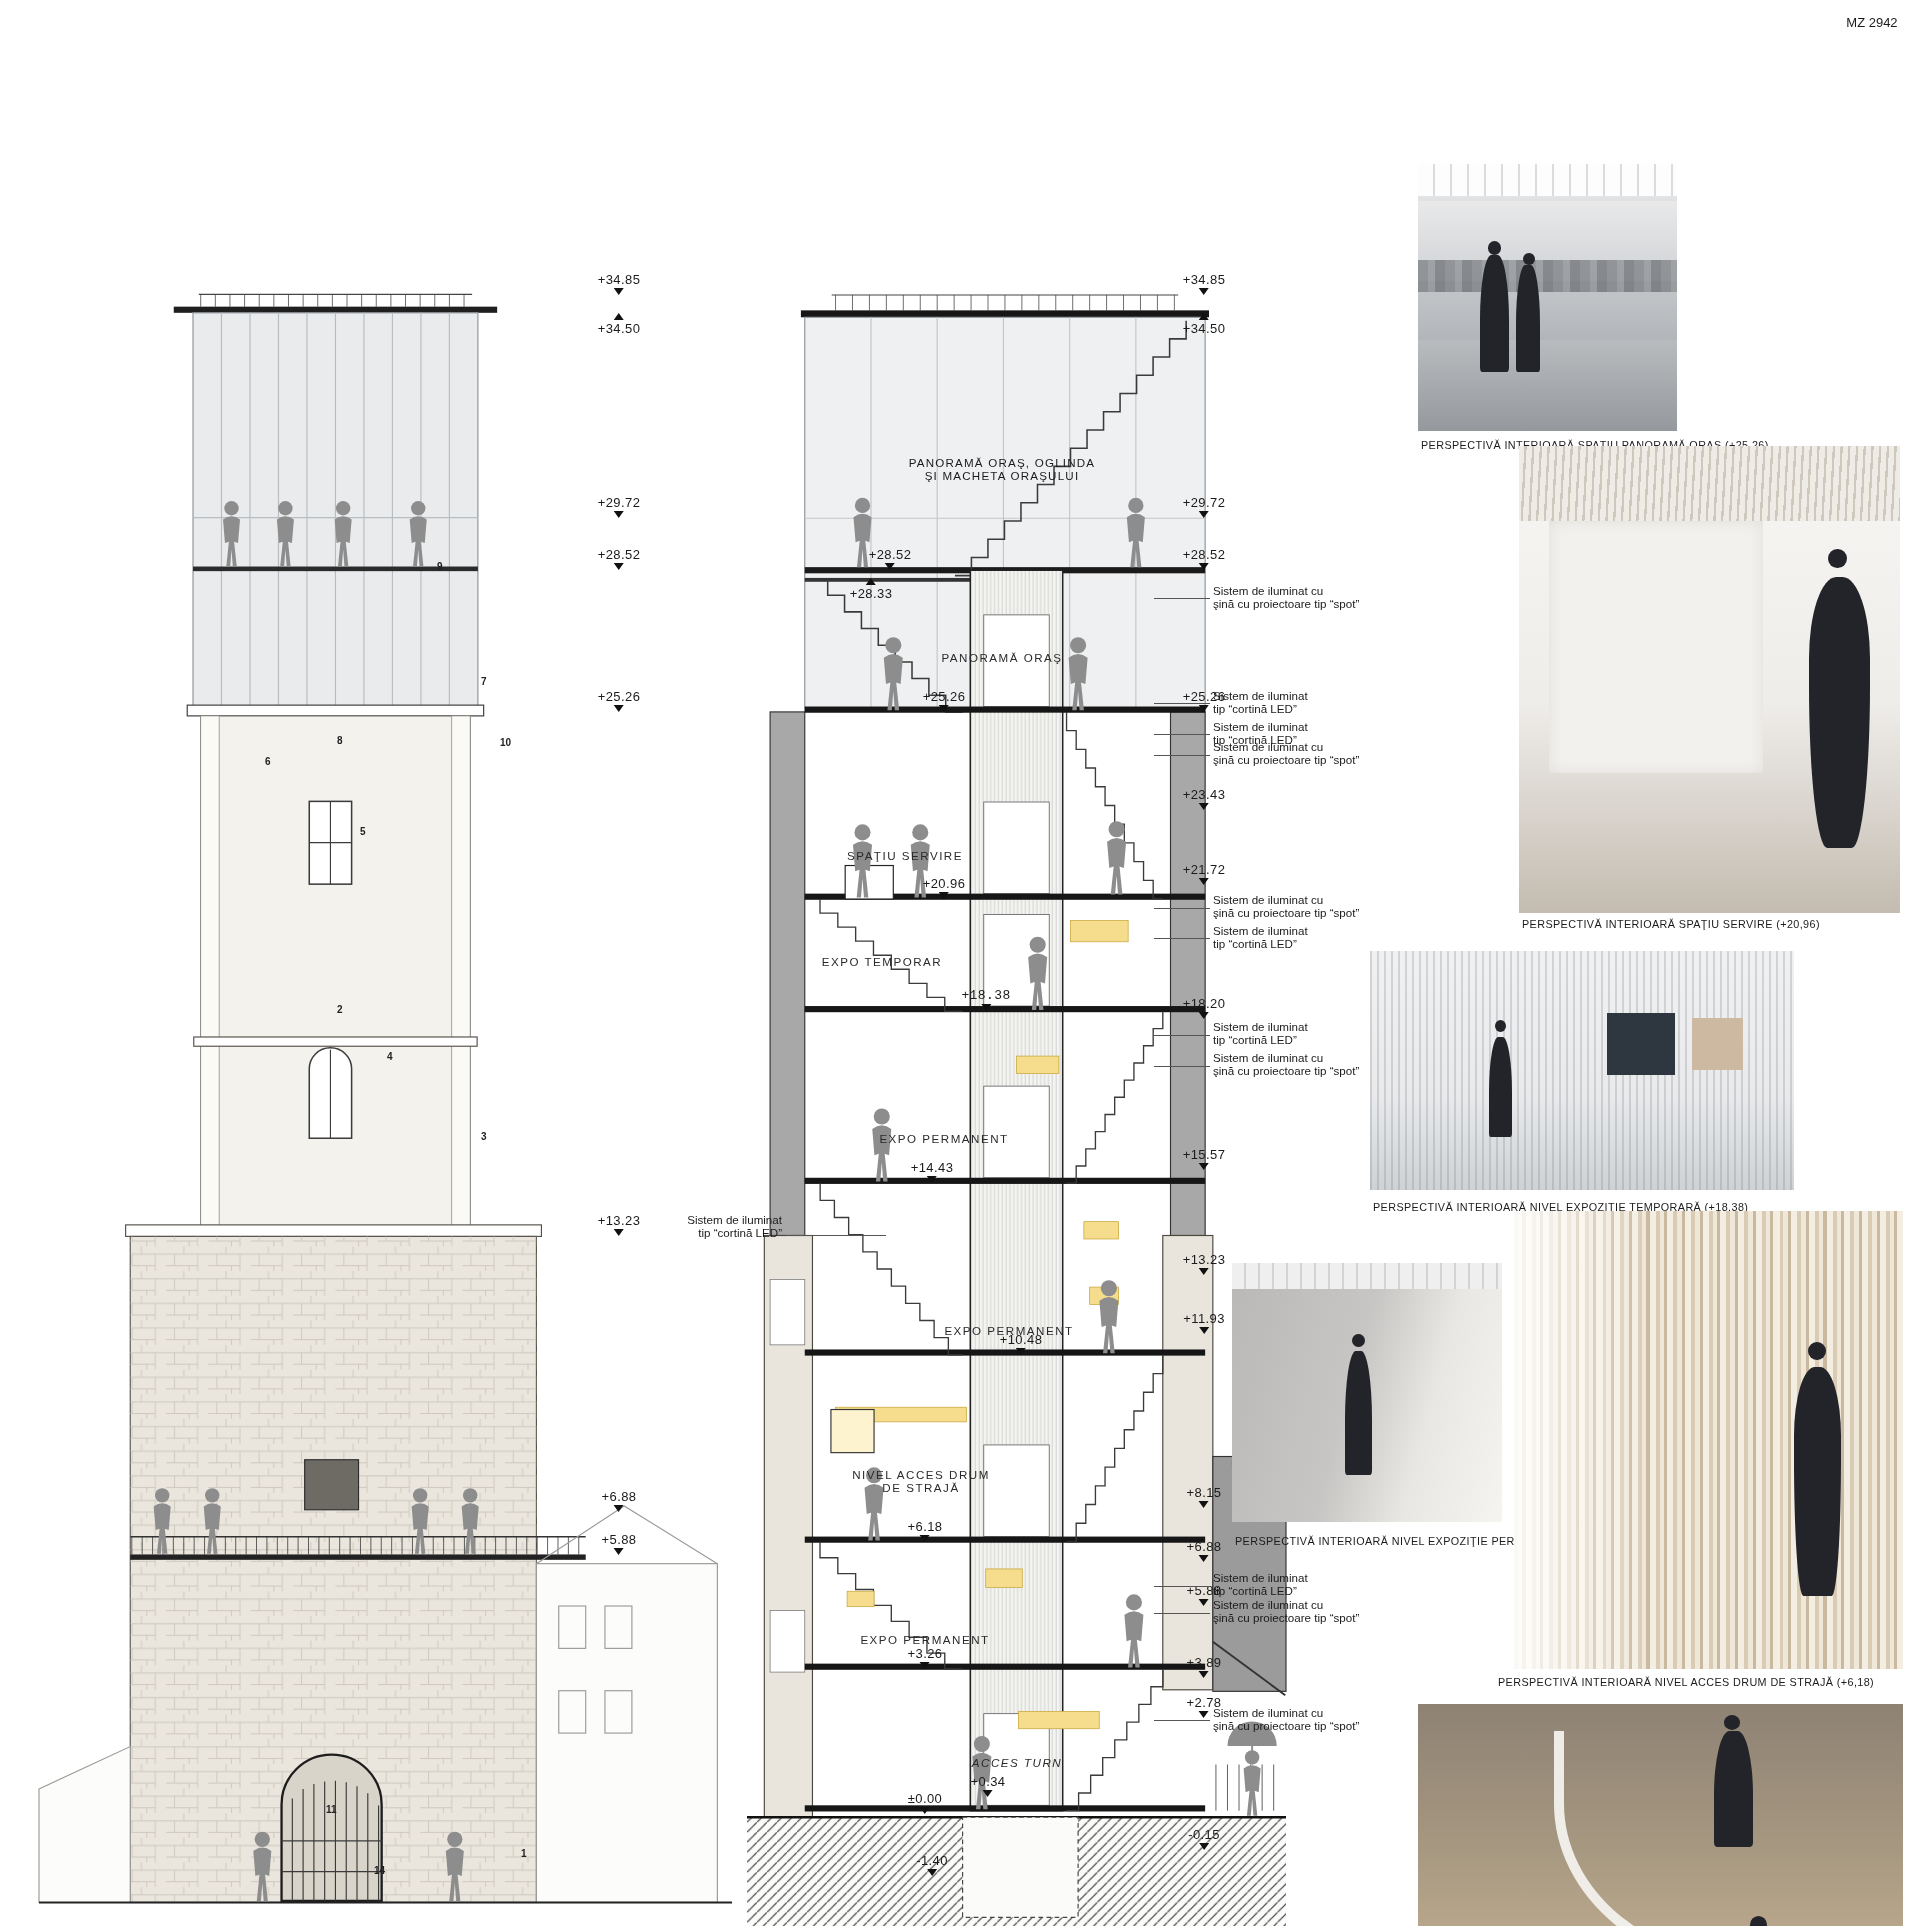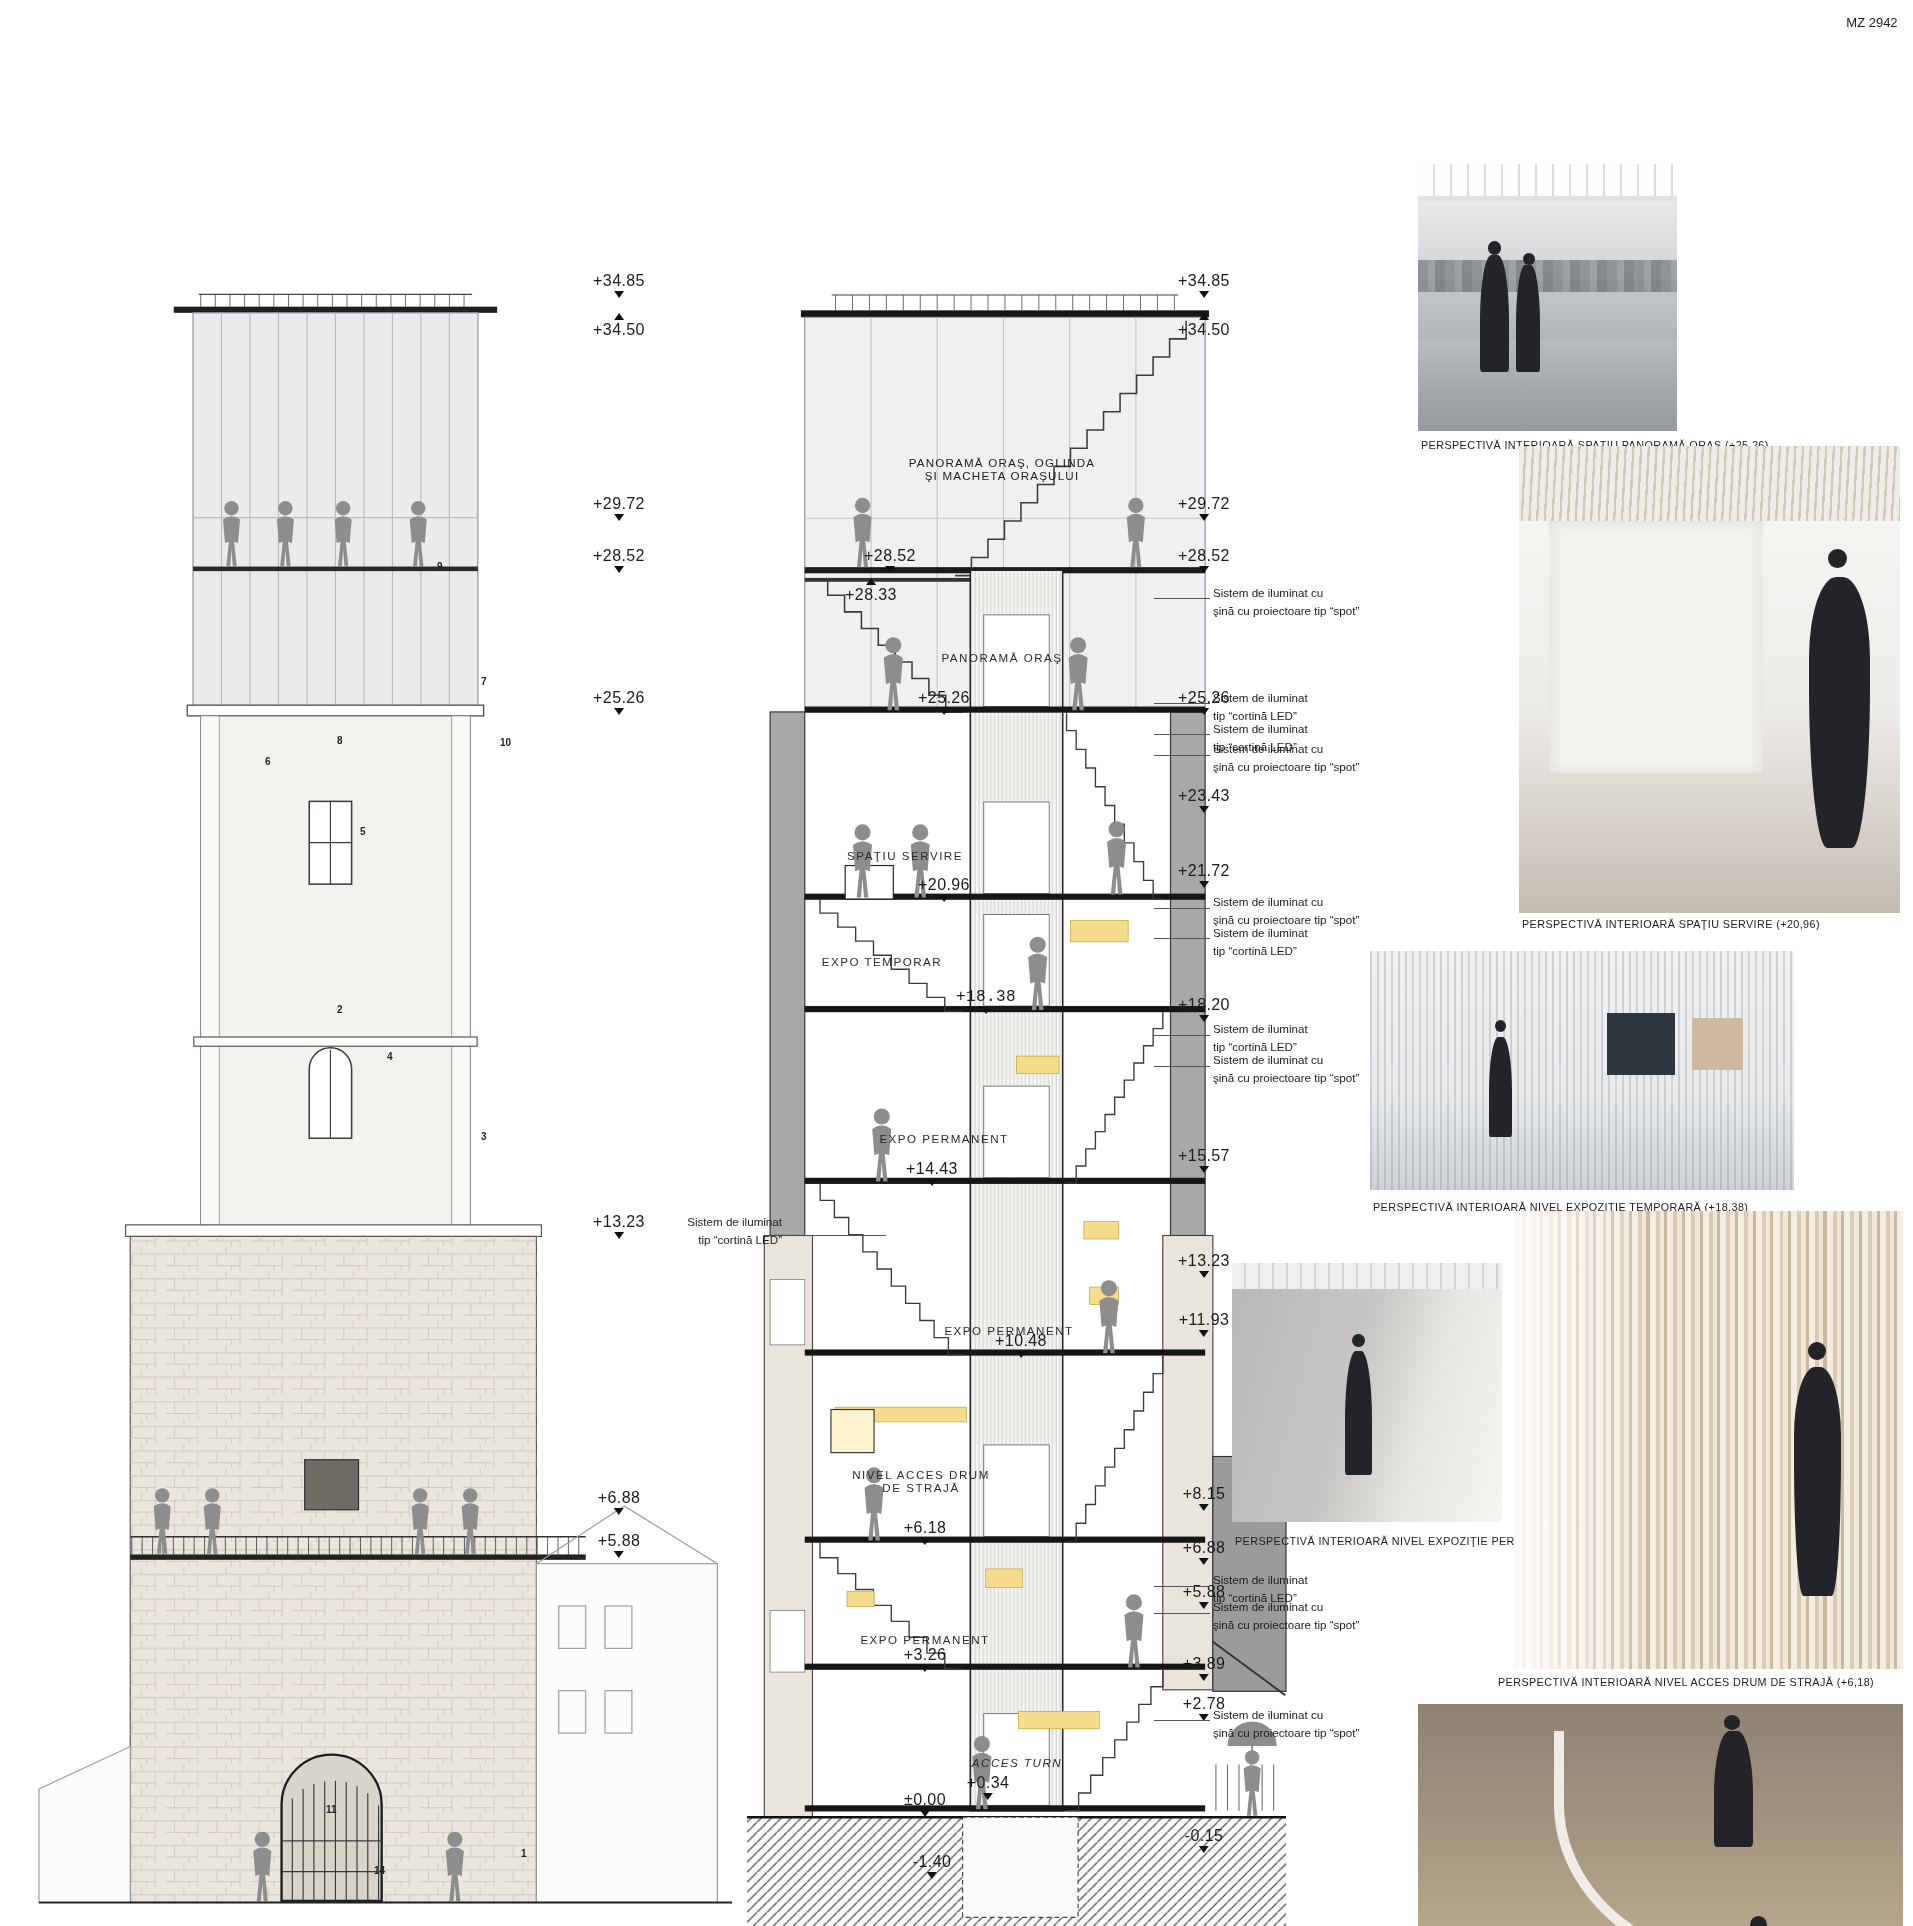--- a/index.html
+++ b/index.html
@@ -3,25 +3,25 @@
 <meta charset="utf-8">
 <style>
   html,body{margin:0;padding:0;background:#ffffff;}
   #board{position:relative;width:1913px;height:2705px;background:#ffffff;overflow:hidden;
          font-family:"Liberation Sans",sans-serif;color:#1b1b1b;}
   .abs{position:absolute;}
   .pre{white-space:pre-line;}
   .title{font-size:17.7px;font-weight:bold;letter-spacing:0.8px;}
   .subtitle{font-size:14.3px;margin-top:3.9px;}
   .code{font-size:13px;}
-  .lvl{position:absolute;transform:translateX(-50%);text-align:center;font-size:16px;letter-spacing:0.4px;}
+  .lvl{position:absolute;transform:translateX(-50%);text-align:center;font-size:13px;letter-spacing:0.4px;}
   .lvl .tri{display:block;margin:0.8px auto 0;width:0;height:0;border:5px solid transparent;border-top:7px solid #111;}
   .lvl.up .tri{border-top:5px solid transparent;border-bottom:7px solid #111;margin:0 auto 0.8px;}
   .room{position:absolute;transform:translateX(-50%);font-size:11.6px;letter-spacing:1.5px;text-align:center;color:#2a2a2a;}
-  .callout{position:absolute;font-size:11.6px;line-height:18px;}
+  .callout{position:absolute;font-size:11.6px;line-height:13px;}
   .lead{position:absolute;height:0.8px;background:#555;}
   .tag{position:absolute;font-size:10px;font-weight:bold;color:#222;}
   .caption{position:absolute;font-size:10.8px;letter-spacing:0.4px;}
   .render{position:absolute;overflow:hidden;background:#ddd;}
   .render .fig{position:absolute;background:#23232a;border-radius:40% 40% 8% 8%/55% 55% 4% 4%;}
   .render .head{position:absolute;background:#23232a;border-radius:50%;}
   
   .r1{background:linear-gradient(180deg,#f4f4f4 0,#ededee 6%,#d8dadd 18%,#c4c7ca 45%,#aeb2b6 70%,#8f9296 100%);}
   .r1 .sky{position:absolute;left:0;top:14%;width:100%;height:30%;background:linear-gradient(180deg,#e9e9ea,#cfd2d5);}
   .r1 .skyline{position:absolute;left:0;top:36%;width:100%;height:12%;

